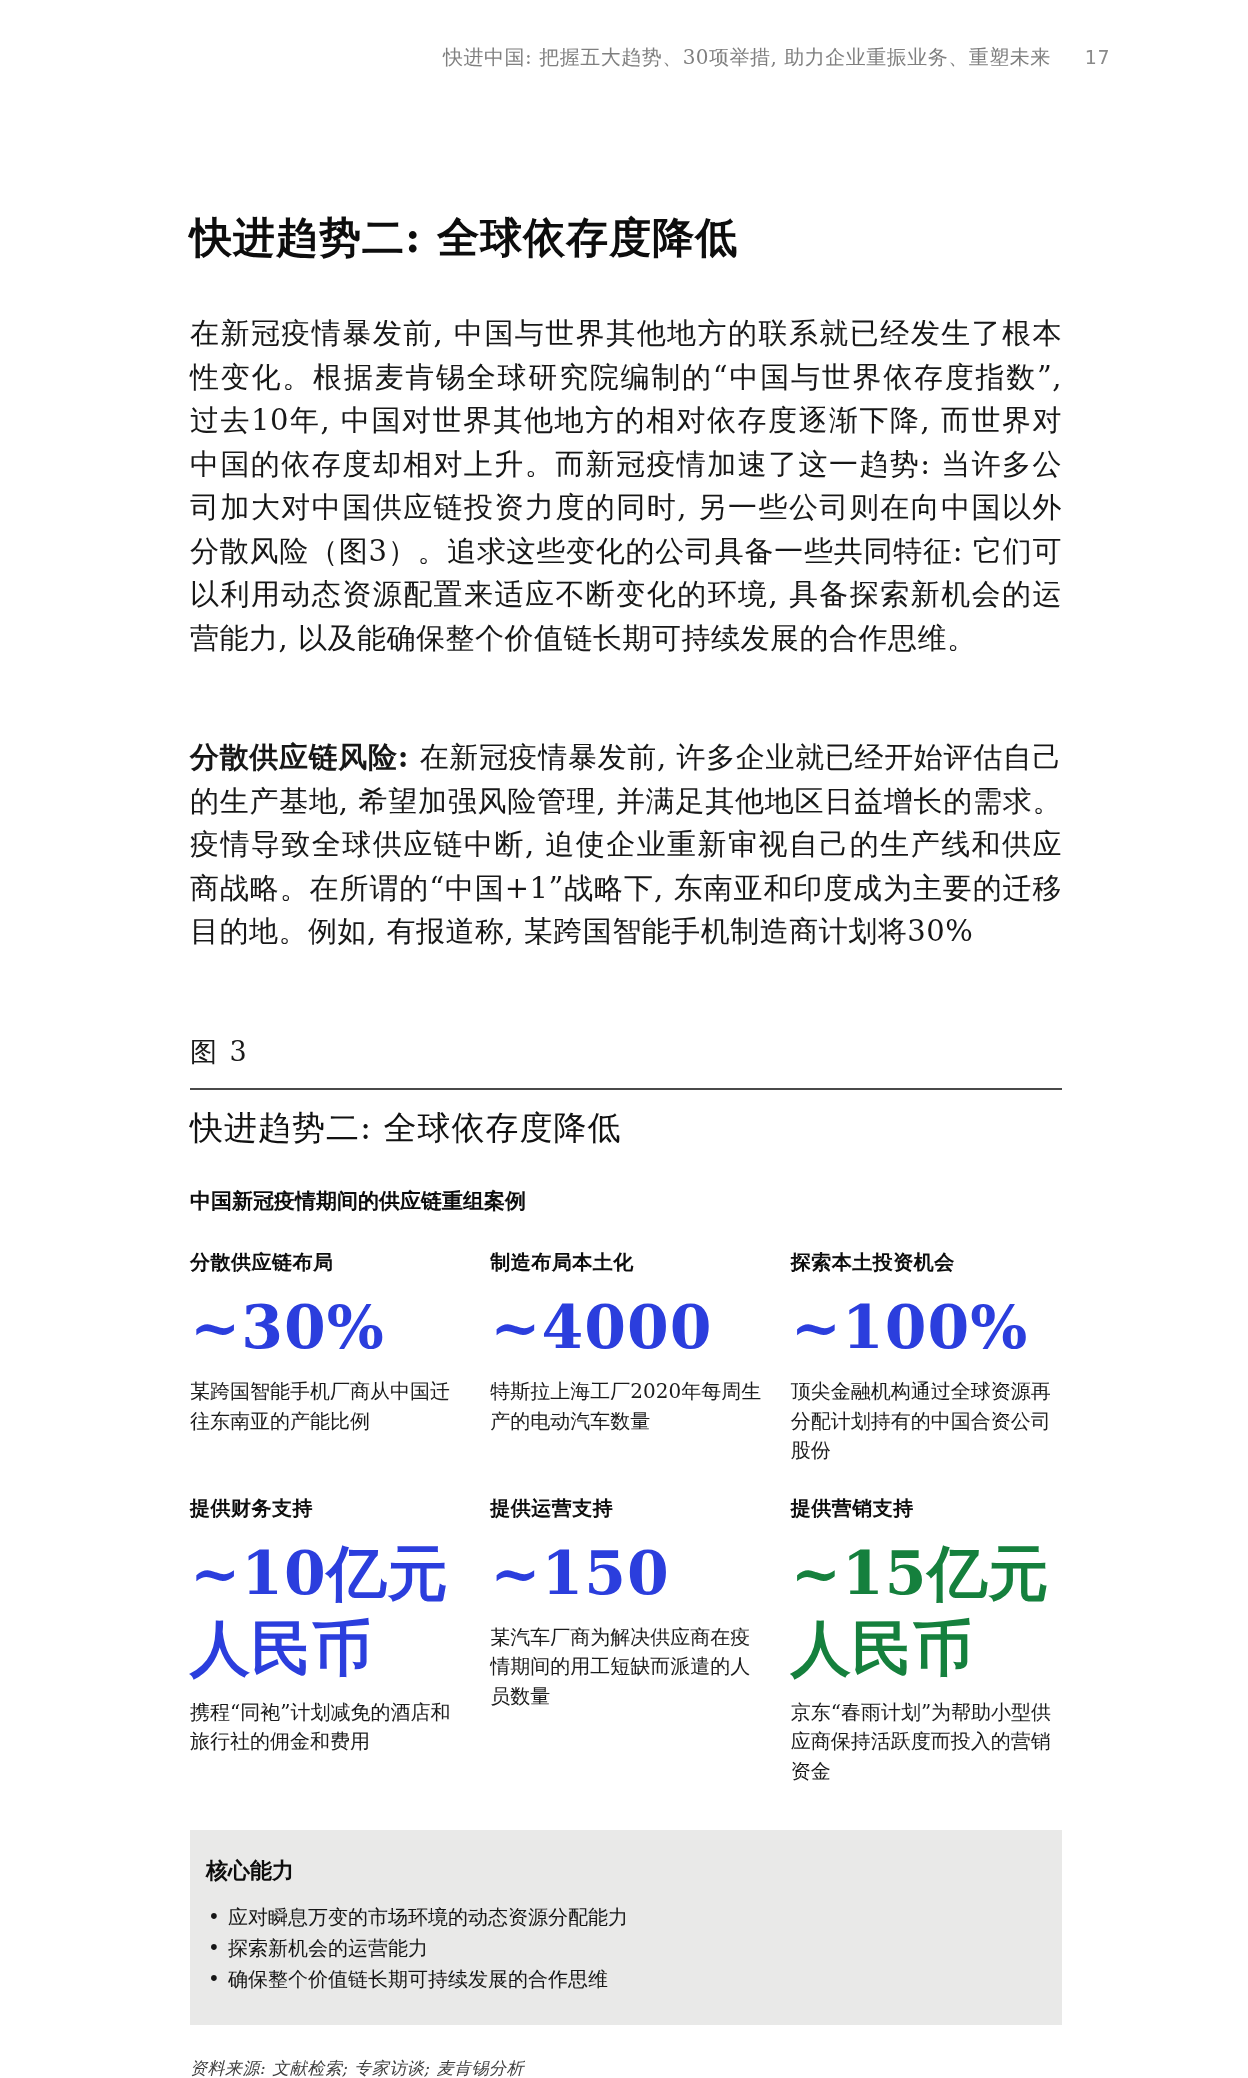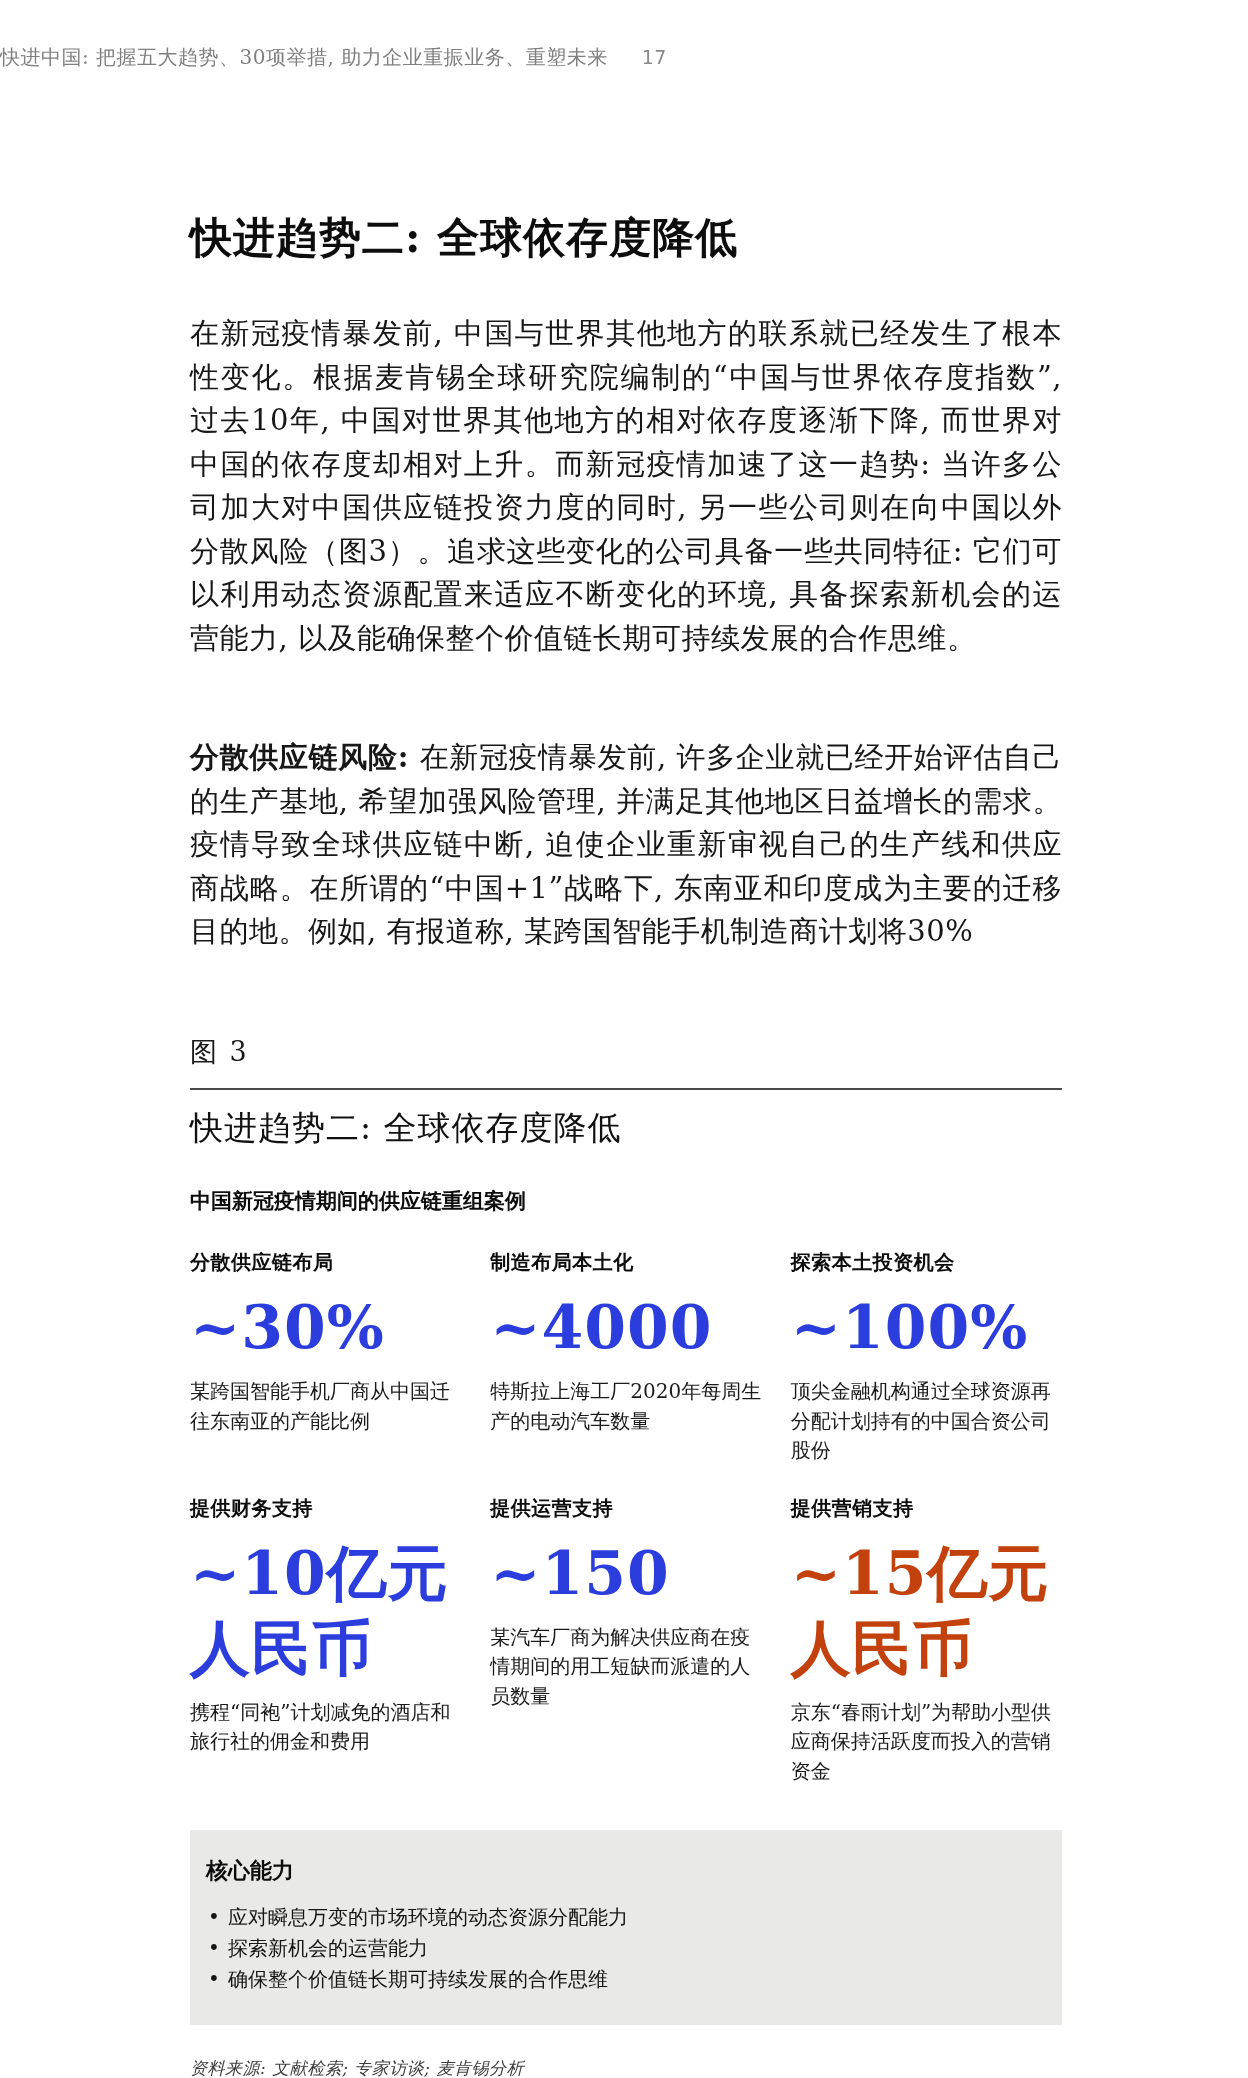--- a/index.html
+++ b/index.html
@@ -9,21 +9,21 @@
     position: relative;
     font-family: "DejaVu Serif", serif;
     color: #151515;
     overflow: hidden;
   }
 
   
   .page-header {
     position: absolute;
     top: 44px; left: 0; right: 138px;
-    display: flex; align-items: baseline;
+    display: flex; justify-content: flex-end; align-items: baseline;
     gap: 34px;
     color: #7f7f7f;
     font-size: 20px;
     letter-spacing: 0.5px;
   }
   .page-header .page-num { font-size: 19px; color: #8a8a8a; font-family: "DejaVu Sans", sans-serif; }
 
   
   .content {
     position: absolute;
@@ -165,21 +165,21 @@
       </div>
 
       <div class="stat-card">
         <div class="stat-header">提供运营支持</div>
         <div class="stat-value" style="color: rgb(43, 62, 221);">~150</div>
         <div class="stat-desc">某汽车厂商为解决供应商在疫情期间的用工短缺而派遣的人员数量</div>
       </div>
 
       <div class="stat-card">
         <div class="stat-header">提供营销支持</div>
-        <div class="stat-value" style="color: #c2410c;">~15亿元
+        <div class="stat-value" style="color: #15803d;">~15亿元
 人民币</div>
         <div class="stat-desc">京东“春雨计划”为帮助小型供应商保持活跃度而投入的营销资金</div>
       </div>
 
     </div>
 
     <div class="core-box" style="background: rgb(233, 233, 232); padding-left: 16px;">
       <div class="core-title">核心能力</div>
       <ul class="core-list">
         <li>应对瞬息万变的市场环境的动态资源分配能力</li>

